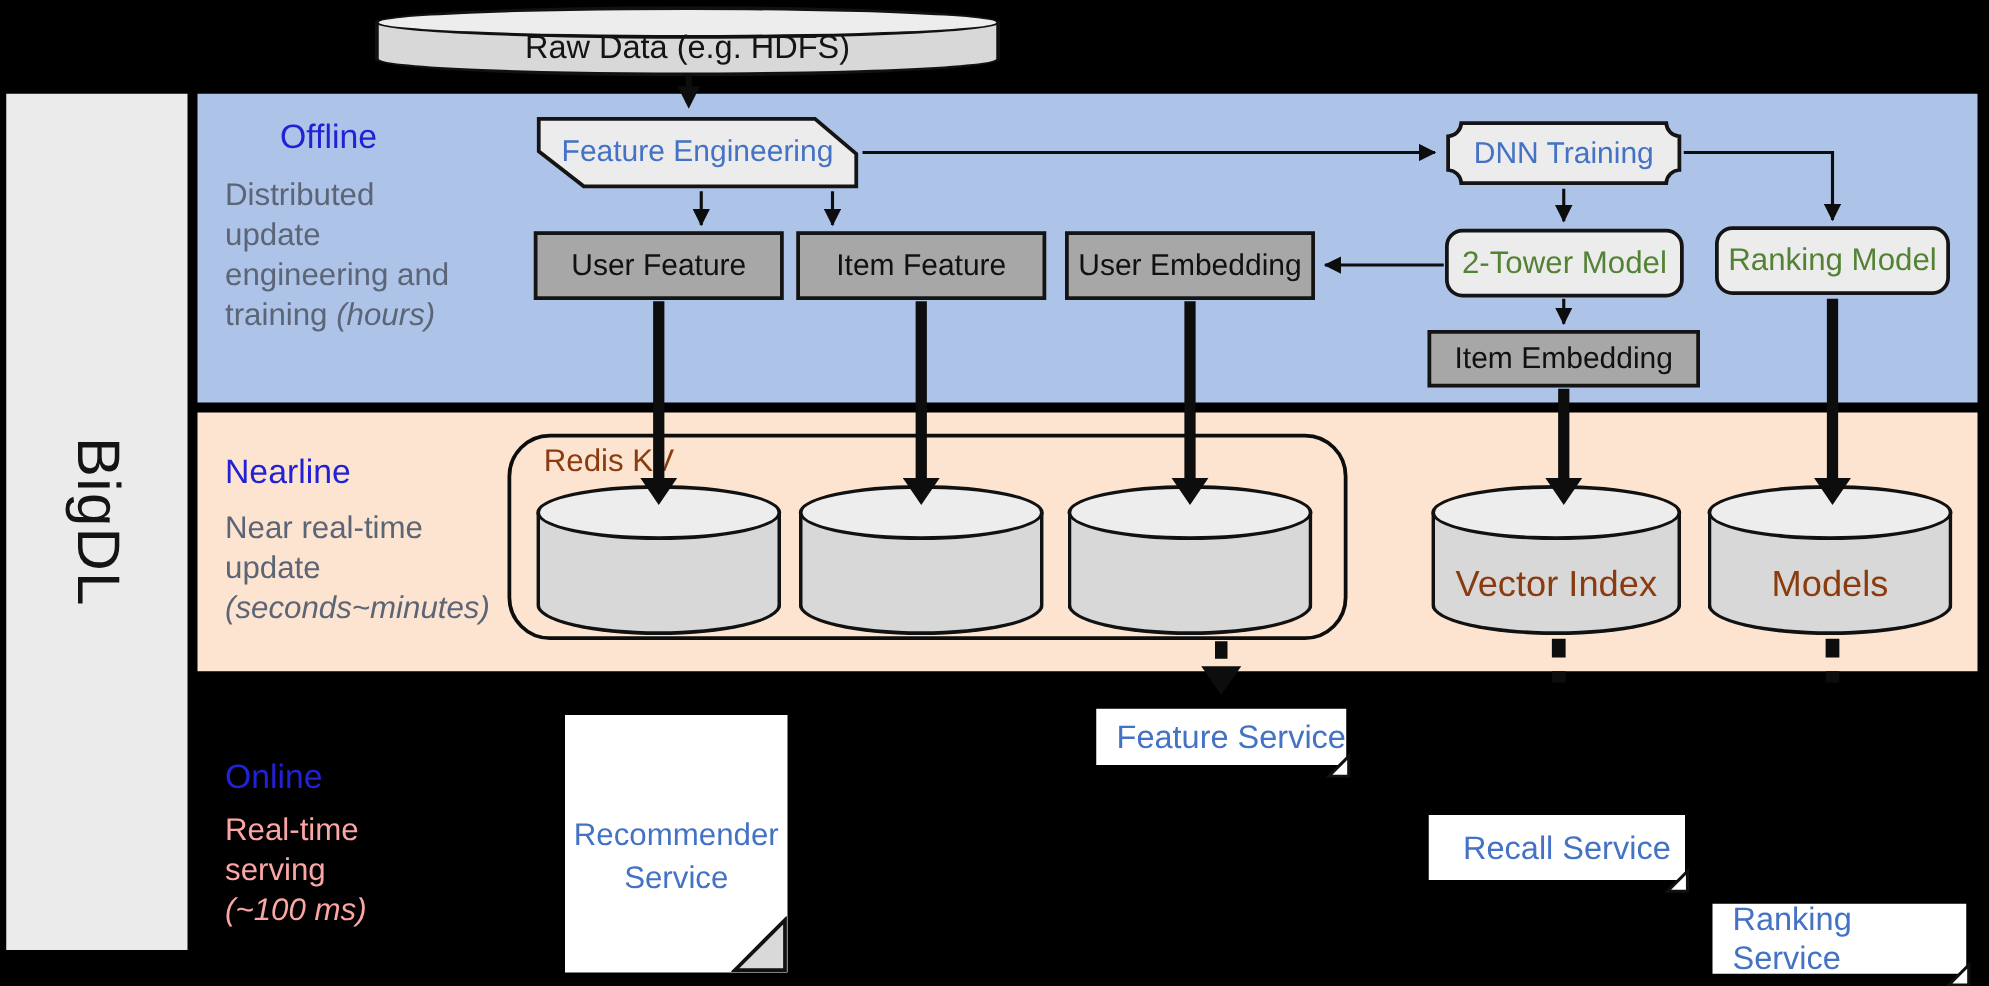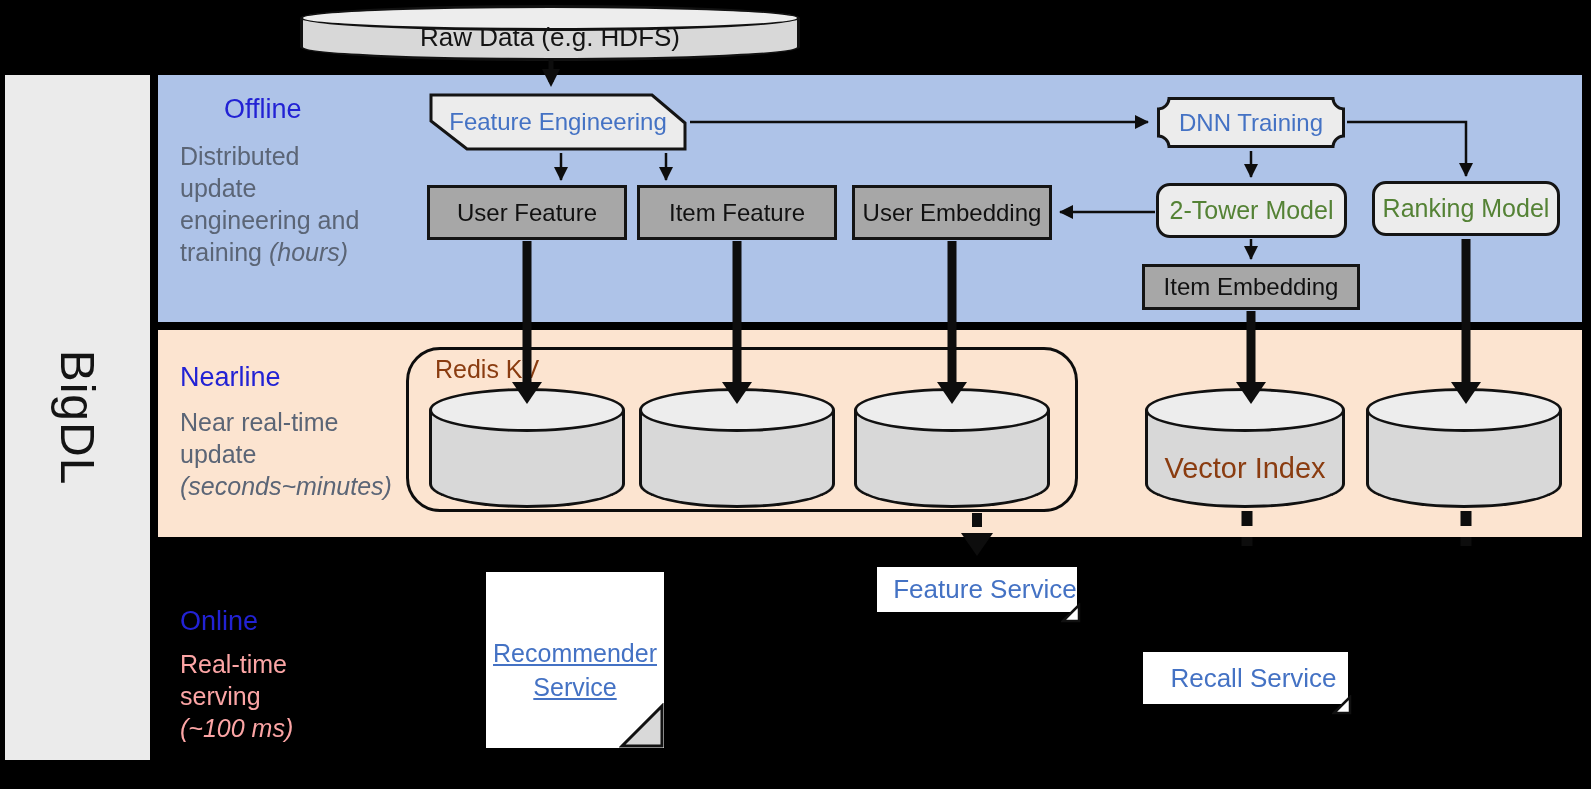--- a/index.html
+++ b/index.html
@@ -143,43 +143,50 @@
   </div>
 
   <div class="abs cyl" style="left:1145px;top:388px;width:200px;height:120px;">
     <div class="cyl-body"></div>
     <div class="cyl-top"></div>
     <div class="cyl-lbl">Vector Index</div>
   </div>
   <div class="abs cyl" style="left:1366px;top:388px;width:196px;height:120px;">
     <div class="cyl-body"></div>
     <div class="cyl-top"></div>
-  </div>
-
-  <div class="abs page" style="left:486px;top:572px;width:178px;height:176px;text-decoration:underline;">
+    <div class="cyl-lbl">Models</div>
+  </div>
+
+  <div class="abs page" style="left:452px;top:572px;width:178px;height:206px;">
     <span>Recommender Service</span>
     <svg class="fold-big" viewBox="0 0 46 46">
       <path d="M3,43 L43,3 L43,43 Z" fill="#d9d9d9" stroke="#111" stroke-width="3"></path>
     </svg>
   </div>
 
   <div class="abs svc" style="left:877px;top:567px;width:200px;height:45px;">
     <span>Feature Service</span>
     <svg class="fold" viewBox="0 0 20 20">
       <path d="M2,18 L18,2 L18,18 Z" fill="#fff" stroke="#111" stroke-width="2.5"></path>
     </svg>
   </div>
 
   <div class="abs svc" style="left:1143px;top:652px;width:205px;height:52px;">
     <span>Recall Service</span>
     <svg class="fold" viewBox="0 0 20 20">
       <path d="M2,18 L18,2 L18,18 Z" fill="#fff" stroke="#111" stroke-width="2.5"></path>
     </svg>
   </div>
 
+  <div class="abs svc" style="left:1370px;top:723px;width:203px;height:56px;">
+    <span>Ranking Service</span>
+    <svg class="fold" viewBox="0 0 20 20">
+      <path d="M2,18 L18,2 L18,18 Z" fill="#fff" stroke="#111" stroke-width="2.5"></path>
+    </svg>
+  </div>
 
   <svg class="arrows" width="1591" height="789" viewBox="0 0 1591 789">
     <defs>
       <marker id="mthin" markerUnits="userSpaceOnUse" markerWidth="16" markerHeight="14" refX="13" refY="7" orient="auto">
         <path d="M0,0 L14,7 L0,14 Z" fill="#0d0d0d"></path>
       </marker>
       <marker id="mmid" markerUnits="userSpaceOnUse" markerWidth="20" markerHeight="18" refX="13" refY="9" orient="auto">
         <path d="M0,0 L18,9 L0,18 Z" fill="#0d0d0d"></path>
       </marker>
       <marker id="mthick" markerUnits="userSpaceOnUse" markerWidth="26" markerHeight="30" refX="10" refY="15" orient="auto">

